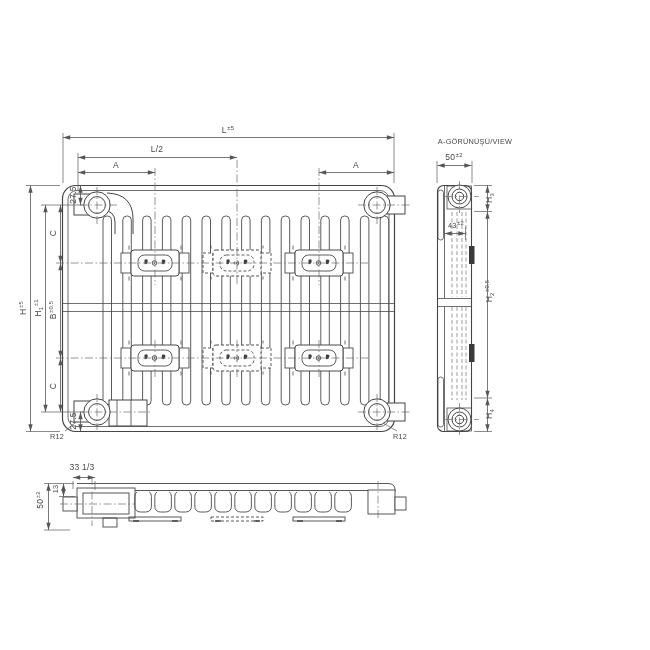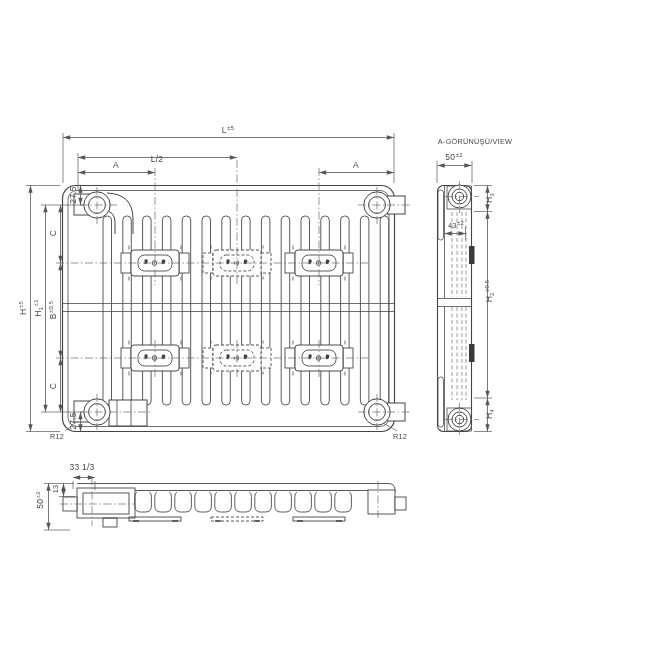--- a/index.html
+++ b/index.html
@@ -205,21 +205,21 @@
     </g>
     <g stroke="#565656" stroke-width="0.8" fill="none">
       <path d="M48.5,483.5 V530" marker-start="url(#arr)" marker-end="url(#arr)"></path>
       <path d="M63.5,483.5 V496.5" marker-start="url(#arr)" marker-end="url(#arr)"></path>
       <path d="M73,477.5 H95" marker-start="url(#arr)" marker-end="url(#arr)"></path>
     </g>
   </g>
 </svg>
 
   <div class="lab" style="left:228px;top:130px"><span>L</span><span class="t">±5</span></div>
-  <div class="lab" style="left:157px;top:159px"><span>L/2</span></div>
+  <div class="lab" style="left:157px;top:149px"><span>L/2</span></div>
   <div class="lab" style="left:116px;top:165px"><span>A</span></div>
   <div class="lab" style="left:356px;top:165px"><span>A</span></div>
   <div class="lab rot" style="left:23px;top:308px"><span>H</span><span class="t">±5</span></div>
   <div class="lab rot" style="left:38px;top:308px"><span>H</span><span class="sb">1</span><span class="t">±1</span></div>
   <div class="lab rot" style="left:53px;top:310px"><span>B</span><span class="t">±0.5</span></div>
   <div class="lab rot" style="left:53px;top:233px"><span>C</span></div>
   <div class="lab rot" style="left:53px;top:386px"><span>C</span></div>
   <div class="lab rot" style="left:73px;top:195px"><span>27.5</span></div>
   <div class="lab rot" style="left:73px;top:421px"><span>27.5</span></div>
   <div class="lab sm" style="left:57px;top:437px"><span>R12</span></div>

